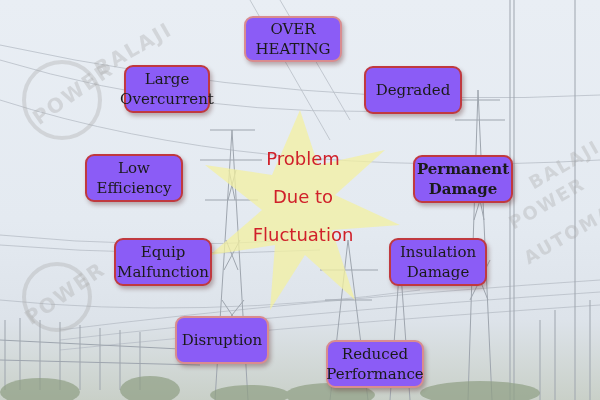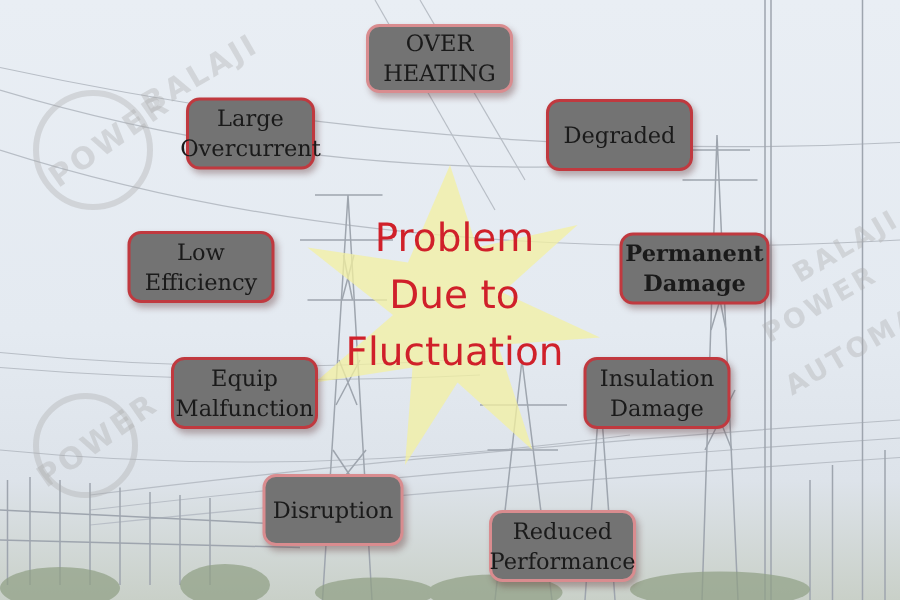--- a/index.html
+++ b/index.html
@@ -20,21 +20,21 @@
     white-space: nowrap;
     letter-spacing: 2px;
   }
   .wm-logo {
     position: absolute;
     border: 4px solid rgba(170,170,170,0.35);
     border-radius: 50%;
   }
   .box {
     position: absolute;
-    background: #737373;
+    background: #8b5cf6;
     border: 2px solid #c0393f;
     border-radius: 9px;
     box-shadow: 2px 3px 4px rgba(90,40,40,0.35);
     display: flex;
     align-items: center;
     justify-content: center;
     text-align: center;
     color: #1a1a1a;
     font-size: 15px;
     line-height: 20px;
@@ -42,21 +42,21 @@
   }
   .box.light { border-color: #d98c8f; }
   .box span { display: block; }
   .center-title {
     position: absolute;
     left: 213px; top: 140px;
     width: 180px;
     text-align: center;
     color: #d0202a;
     font-family: "DejaVu Sans", "Liberation Sans", sans-serif;
-    font-size: 26px;
+    font-size: 18px;
     line-height: 38px;
     font-weight: normal;
   }
   .center-title span { display: block; }
 </style>
 </head>
 <body>
 
 <div class="bg">
   <svg width="600" height="400" viewBox="0 0 600 400">

